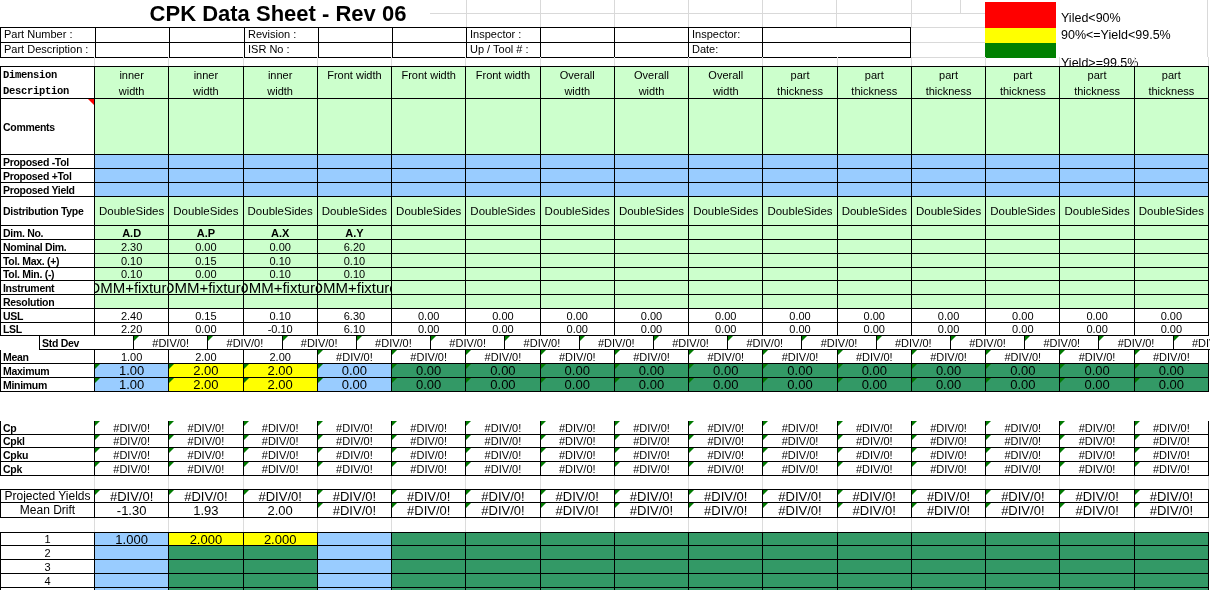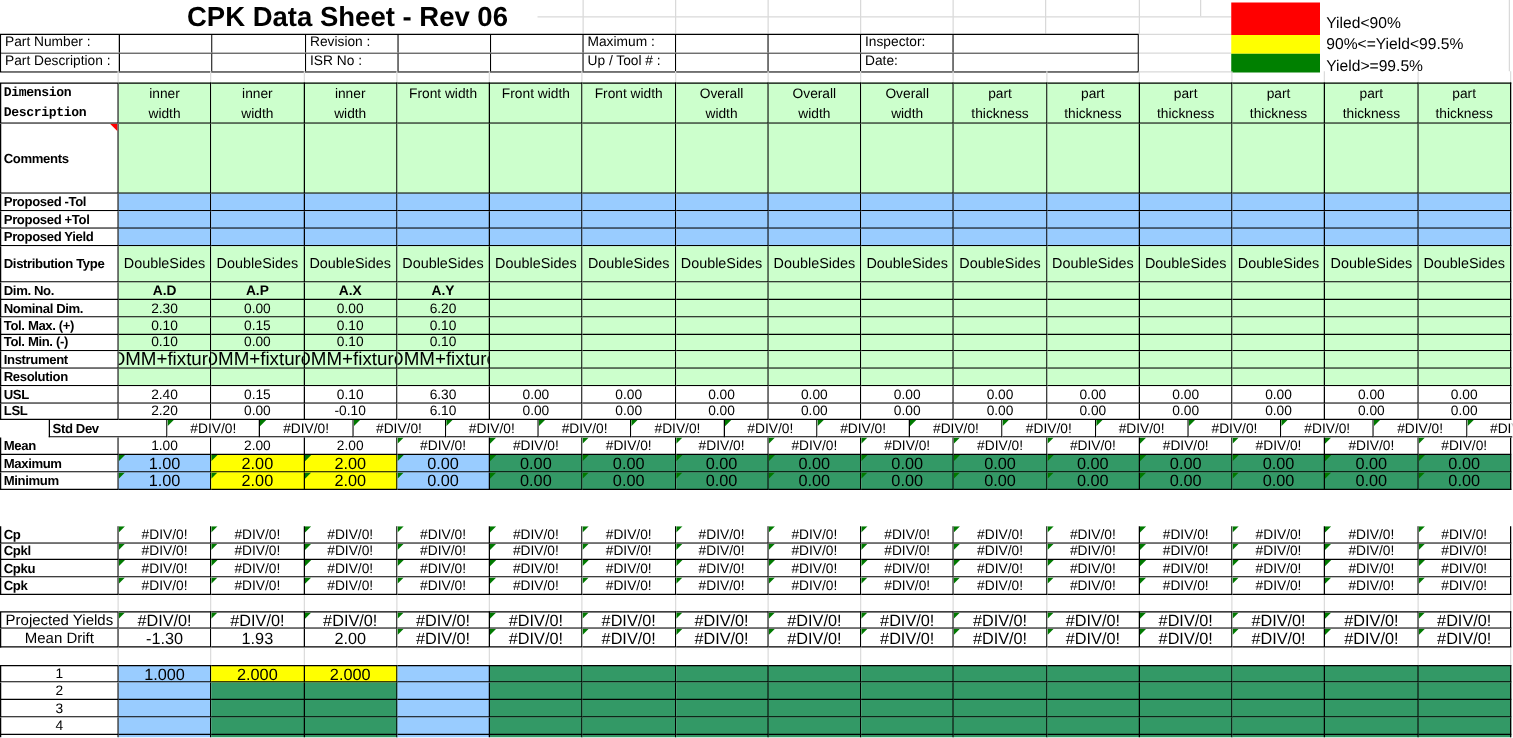--- a/index.html
+++ b/index.html
@@ -70,21 +70,21 @@
   <div class="title">CPK Data Sheet - Rev 06</div>
 
   <div class="info">
     <div class="irow">
       <div class="icell" style="width:95px">Part Number :</div>
       <div class="icell" style="width:74px"></div>
       <div class="icell" style="width:75px"></div>
       <div class="icell" style="width:74px">Revision :</div>
       <div class="icell" style="width:74px"></div>
       <div class="icell" style="width:74px"></div>
-      <div class="icell" style="width:74px">Maximum :</div>
+      <div class="icell" style="width:74px">Inspector :</div>
       <div class="icell" style="width:74px"></div>
       <div class="icell" style="width:74px"></div>
       <div class="icell" style="width:74px">Inspector:</div>
       <div class="icell" style="width:147px"></div>
     </div>
     <div class="irow">
       <div class="icell" style="width:95px">Part Description :</div>
       <div class="icell" style="width:74px"></div>
       <div class="icell" style="width:75px"></div>
       <div class="icell" style="width:74px">ISR No :</div>
@@ -96,21 +96,21 @@
       <div class="icell" style="width:74px">Date:</div>
       <div class="icell" style="width:147px"></div>
     </div>
   </div>
 
   <div class="swatch" style="top: 2px; height: 26px; background: rgb(255, 0, 0);"></div>
   <div class="swatch" style="top: 28px; height: 15px; background: rgb(255, 255, 0);"></div>
   <div class="swatch" style="top: 43px; height: 15px; background: rgb(0, 128, 0);"></div>
   <div class="legend-label" style="top:11px">Yiled&lt;90%</div>
   <div class="legend-label" style="top:28px">90%&lt;=Yield&lt;99.5%</div>
-  <div class="legend-label" style="top:46px">Yield&gt;=99.5%</div>
+  <div class="legend-label" style="top:56px">Yield&gt;=99.5%</div>
 
   <div id="grid">
       <div class="grow gap" style="height: 9px;">
         <div class="cell labelcell rowlabel"></div>
         <div class="cell datacell"></div>
         <div class="cell datacell"></div>
         <div class="cell datacell"></div>
         <div class="cell datacell"></div>
         <div class="cell datacell"></div>
         <div class="cell datacell"></div>

